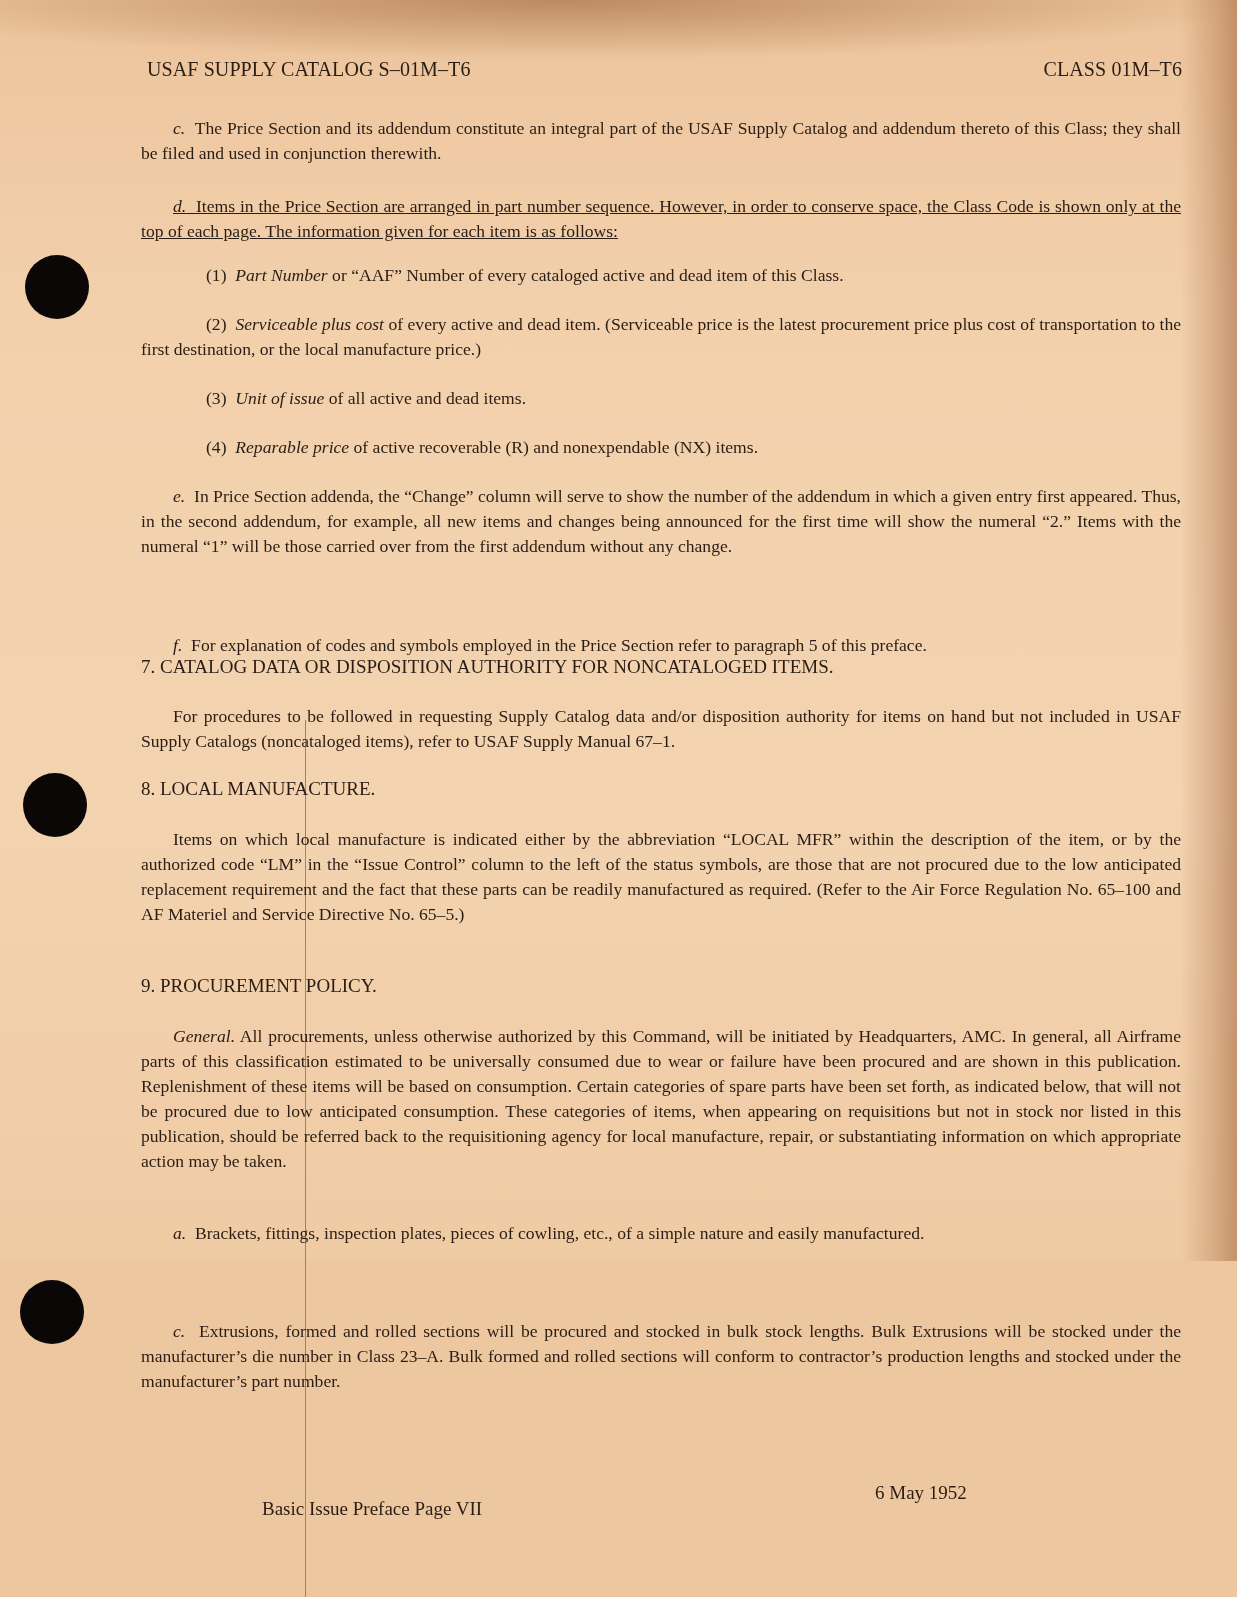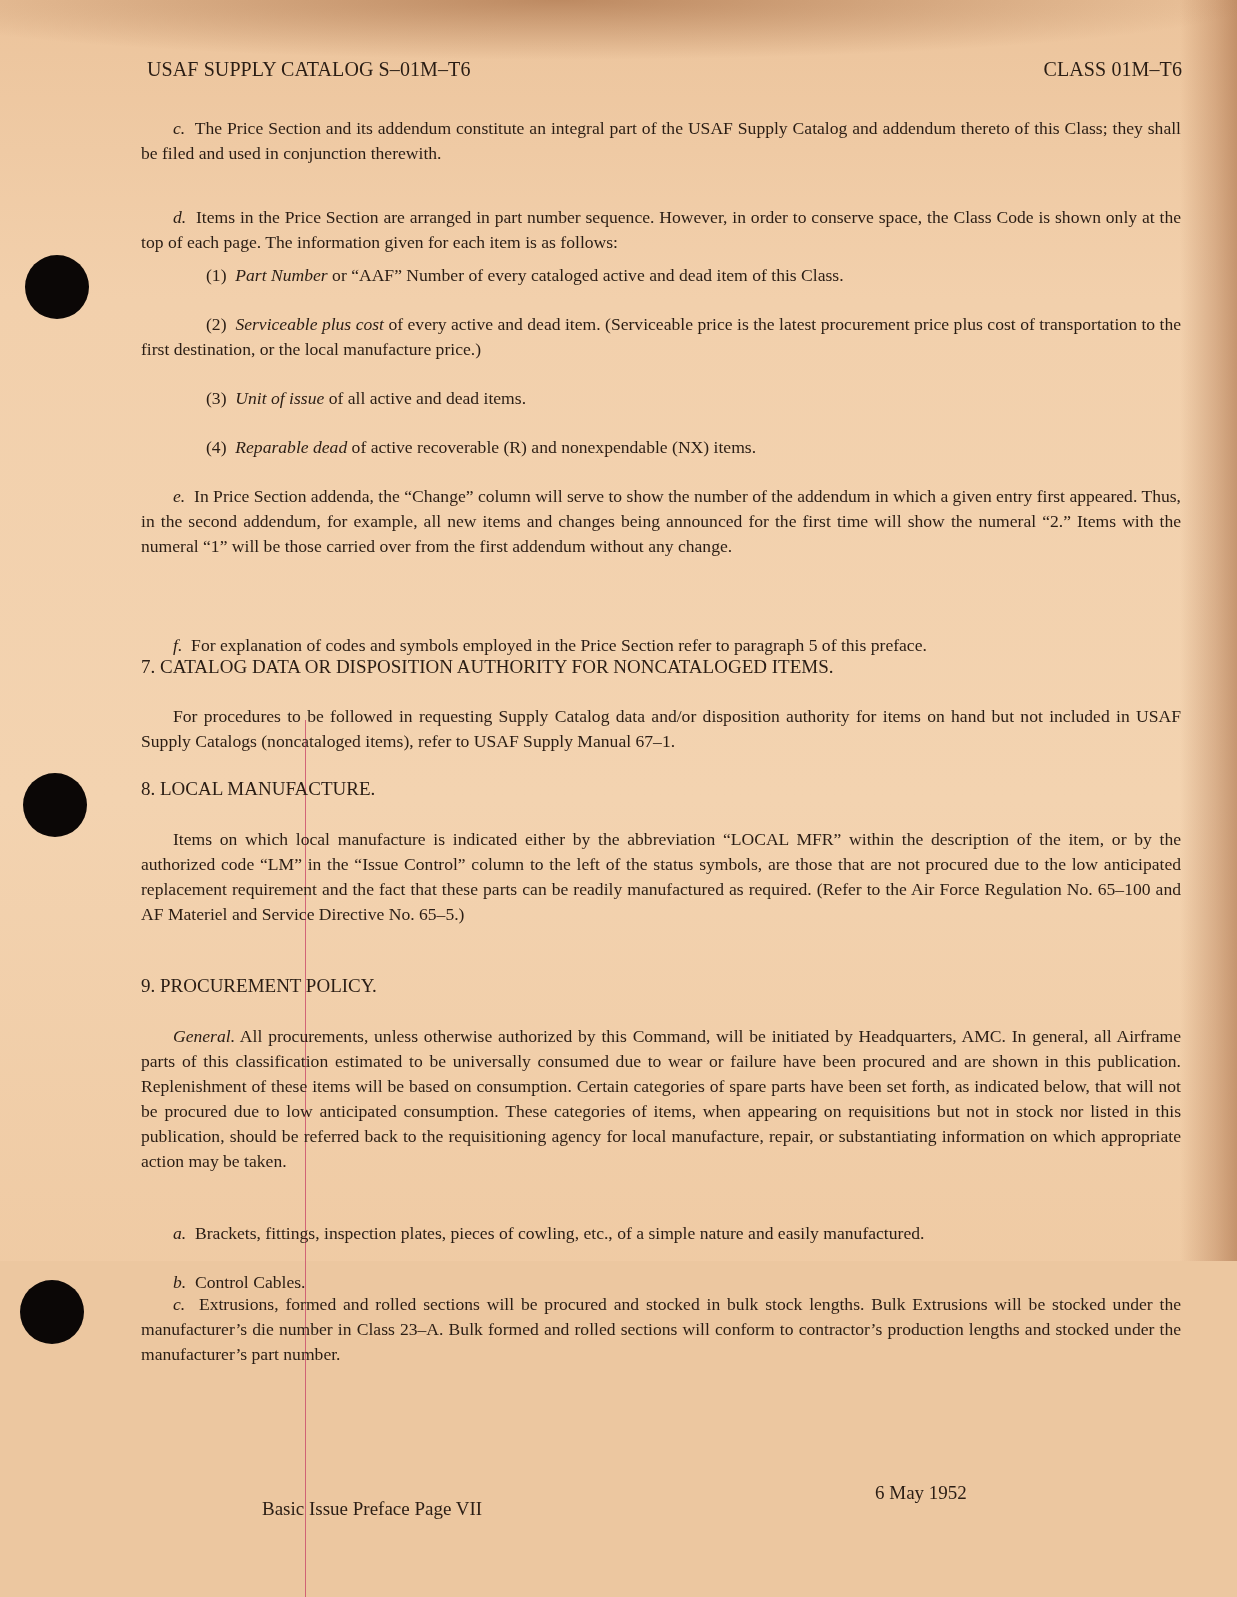--- a/index.html
+++ b/index.html
@@ -47,38 +47,38 @@
 
   <div class="header">
     <span class="left">USAF SUPPLY CATALOG  S–01M–T6</span>
     <span class="right">CLASS  01M–T6</span>
   </div>
 
   <div class="block ind" style="top:116px;">
     <i>c.</i>&nbsp; <span>The Price Section and its addendum constitute an integral part of the USAF Supply Catalog and addendum thereto of this Class; they shall be filed and used in conjunction therewith.</span>
   </div>
 
-  <div class="block ind" style="top:205px;">
+  <div class="block ind" style="top:194px;text-decoration:underline;">
     <i>d.</i>&nbsp; <span>Items in the Price Section are arranged in part number sequence. However, in order to conserve space, the Class Code is shown only at the top of each page. The information given for each item is as follows:</span>
   </div>
 
   <div class="block ind2" style="top:263px;">
     <span>(1)</span>&nbsp; <i>Part Number</i><span> or “AAF” Number of every cataloged active and dead item of this Class.</span>
   </div>
 
   <div class="block ind2" style="top:312px;">
     <span>(2)</span>&nbsp; <i>Serviceable plus cost</i><span> of every active and dead item. (Serviceable price is the latest procurement price plus cost of transportation to the first destination, or the local manufacture price.)</span>
   </div>
 
   <div class="block ind2" style="top:386px;">
     <span>(3)</span>&nbsp; <i>Unit of issue</i><span> of all active and dead items.</span>
   </div>
 
   <div class="block ind2" style="top:435px;">
-    <span>(4)</span>&nbsp; <i>Reparable dead</i><span> of active recoverable (R) and nonexpendable (NX) items.</span>
+    <span>(4)</span>&nbsp; <i>Reparable price</i><span> of active recoverable (R) and nonexpendable (NX) items.</span>
   </div>
 
   <div class="block ind" style="top:484px;">
     <i>e.</i>&nbsp; <span>In Price Section addenda, the “Change” column will serve to show the number of the addendum in which a given entry first appeared. Thus, in the second addendum, for example, all new items and changes being announced for the first time will show the numeral “2.” Items with the numeral “1” will be those carried over from the first addendum without any change.</span>
   </div>
 
   <div class="block ind" style="top:633px;">
     <i>f.</i>&nbsp; <span>For explanation of codes and symbols employed in the Price Section refer to paragraph 5 of this preface.</span>
   </div>
 
@@ -89,22 +89,19 @@
   <div class="block ind" style="top:827px;">Items on which local manufacture is indicated either by the abbreviation “LOCAL MFR” within the description of the item, or by the authorized code “LM” in the “Issue Control” column to the left of the status symbols, are those that are not procured due to the low anticipated replacement requirement and the fact that these parts can be readily manufactured as required. (Refer to the Air Force Regulation No. 65–100 and AF Materiel and Service Directive No. 65–5.)</div>
 
   <div class="heading" style="top:975px;">9.  PROCUREMENT POLICY.</div>
   <div class="block ind" style="top:1024px;">
     <i>General.</i><span> All procurements, unless otherwise authorized by this Command, will be initiated by Headquarters, AMC. In general, all Airframe parts of this classification estimated to be universally consumed due to wear or failure have been procured and are shown in this publication. Replenishment of these items will be based on consumption. Certain categories of spare parts have been set forth, as indicated below, that will not be procured due to low anticipated consumption. These categories of items, when appearing on requisitions but not in stock nor listed in this publication, should be referred back to the requisitioning agency for local manufacture, repair, or substantiating information on which appropriate action may be taken.</span>
   </div>
 
   <div class="block ind" style="top:1221px;">
     <i>a.</i>&nbsp; <span>Brackets, fittings, inspection plates, pieces of cowling, etc., of a simple nature and easily manufactured.</span>
   </div>
-  <div class="block ind" style="top:1270px;">
-    <i>b.</i>&nbsp; <span>Control Cables.</span>
-  </div>
-  <div class="block ind" style="top:1292px;">
+  <div class="block ind" style="top:1319px;">
     <i>c.</i>&nbsp; <span>Extrusions, formed and rolled sections will be procured and stocked in bulk stock lengths. Bulk Extrusions will be stocked under the manufacturer’s die number in Class 23–A. Bulk formed and rolled sections will conform to contractor’s production lengths and stocked under the manufacturer’s part number.</span>
   </div>
 
   <div class="footer" style="left:262px;margin-top:16px;">Basic Issue Preface  Page VII</div>
   <div class="footer" style="left:875px;">6 May 1952</div>
 </div>
 
 </body></html>

